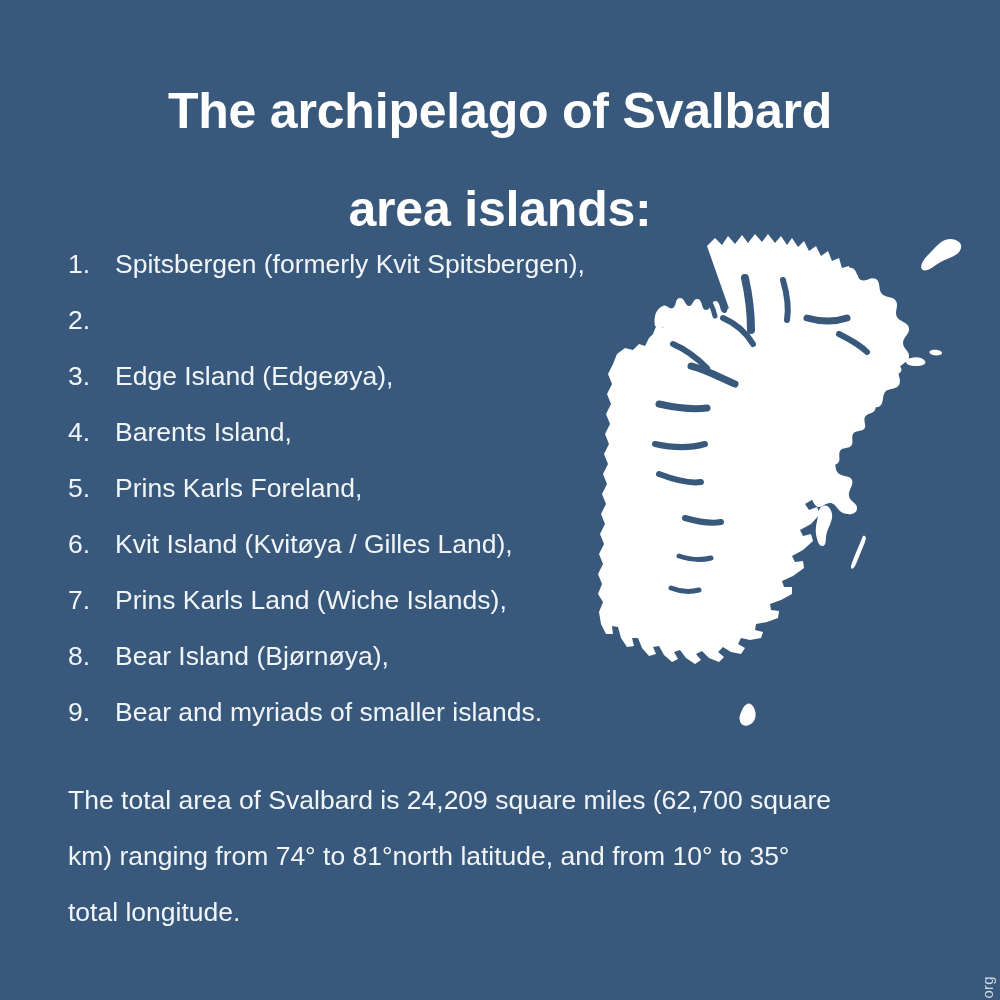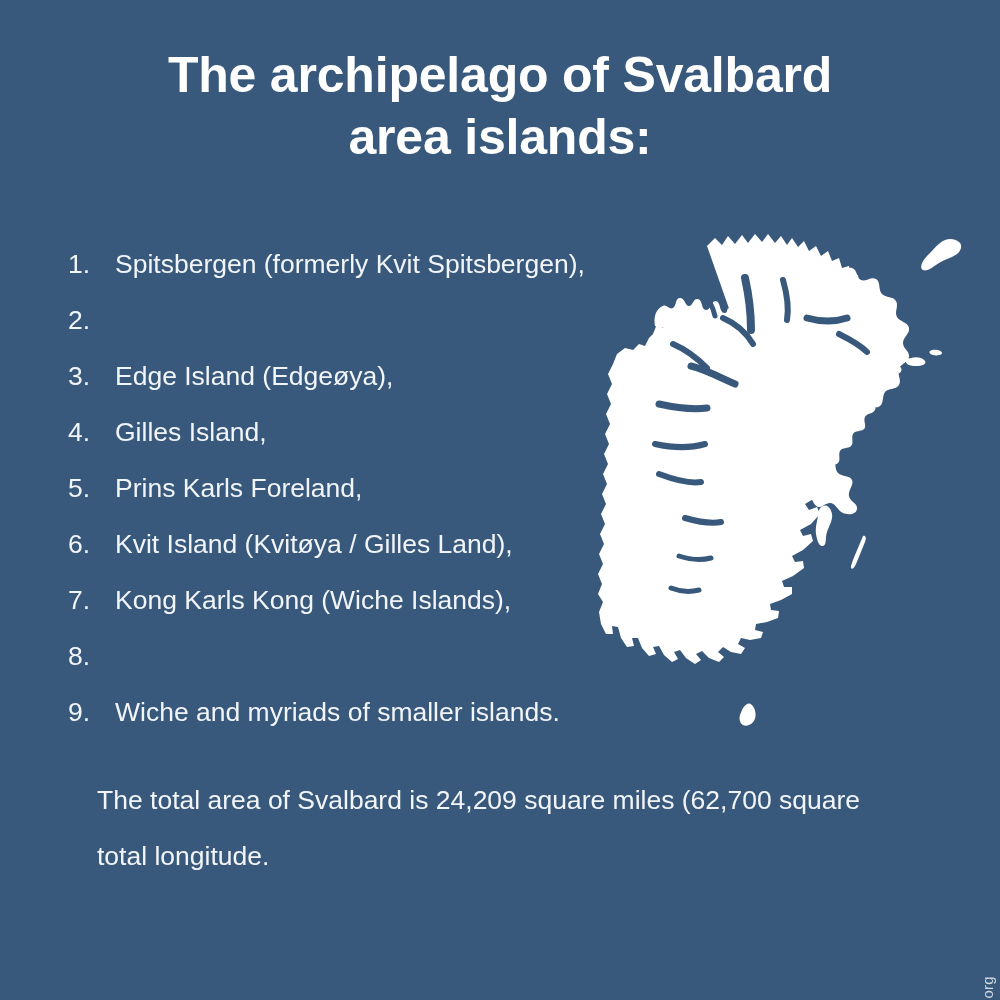--- a/index.html
+++ b/index.html
@@ -23,21 +23,21 @@
     left: 0;
     top: 44px;
     width: 1000px;
     text-align: center;
     color: #ffffff;
     font-size: 50px;
     font-weight: bold;
     line-height: 62px;
     letter-spacing: -0.2px;
   }
-  #title .tline { display: block; white-space: pre; }
+  #title .tline { display: block; white-space: pre; margin-top: 36px; }
 
   
   #island-list {
     position: absolute;
     left: 68px;
     top: 236px;
     width: 640px;
   }
   .list-row {
     display: flex;
@@ -58,21 +58,21 @@
   
   #summary {
     position: absolute;
     left: 68px;
     top: 772px;
     width: 866px;
     color: #f2f5f8;
     font-size: 26.5px;
     line-height: 56px;
   }
-  #summary .pline { display: block; white-space: nowrap; margin-left: 29px; }
+  #summary .pline { display: block; white-space: nowrap; }
 
   
   #map-wrap {
     position: absolute;
     left: 595px;
     top: 218px;
     width: 405px;
     height: 540px;
   }
   #map-svg { display: block; width: 405px; height: 540px; }
@@ -108,45 +108,47 @@
     </div>
     <div class="list-row">
       <span class="list-num">2.</span>
     </div>
     <div class="list-row">
       <span class="list-num">3.</span>
       <span class="list-label">Edge Island (Edgeøya),</span>
     </div>
     <div class="list-row">
       <span class="list-num">4.</span>
-      <span class="list-label">Gilles Island,</span>
+      <span class="list-label">Barents Island,</span>
     </div>
     <div class="list-row">
       <span class="list-num">5.</span>
       <span class="list-label">Prins Karls Foreland,</span>
     </div>
     <div class="list-row">
       <span class="list-num">6.</span>
       <span class="list-label">Kvit Island (Kvitøya / Gilles Land),</span>
     </div>
     <div class="list-row">
       <span class="list-num">7.</span>
-      <span class="list-label">Kong Karls Kong (Wiche Islands),</span>
+      <span class="list-label">Prins Karls Land (Wiche Islands),</span>
     </div>
     <div class="list-row">
       <span class="list-num">8.</span>
+      <span class="list-label">Bear Island (Bjørnøya),</span>
     </div>
     <div class="list-row">
       <span class="list-num">9.</span>
-      <span class="list-label">Wiche and myriads of smaller islands.</span>
+      <span class="list-label">Bear and myriads of smaller islands.</span>
     </div>
   </div>
 
   <div id="summary">
     <span class="pline">The total area of Svalbard is 24,209 square miles (62,700 square</span>
+    <span class="pline">km) ranging from 74° to 81°north latitude, and from 10° to 35°</span>
     <span class="pline">total longitude.</span>
   </div>
 
   <div id="map-wrap">
     <svg id="map-svg" viewBox="0 0 405 540" xmlns="http://www.w3.org/2000/svg">
 
       <path class="landmass" d="M58,116 L62,106 L68,110 L71,102 L78,107 L82,99 L88,104 L94,98 L97,106 L104,100
            L110,105 L113,97 L118,102 L124,94 L130,99 L133,90 L139,96 L145,88 L151,94
            L157,86 L161,92 L166,84 L171,90 L176,82 L179,89 L176,96 L170,100 L176,104
            L183,100 L187,106 L182,112 L176,116 L182,120 L189,116 L193,122 L188,128

